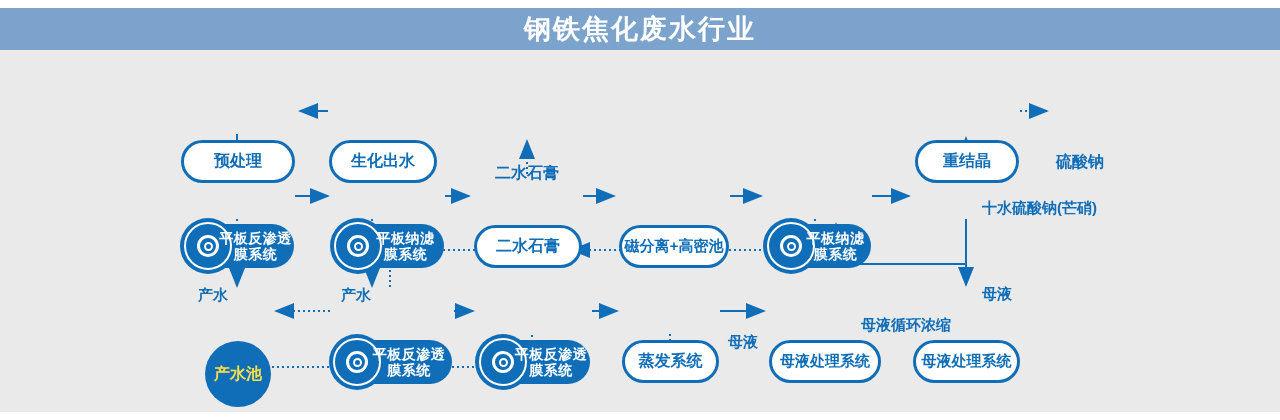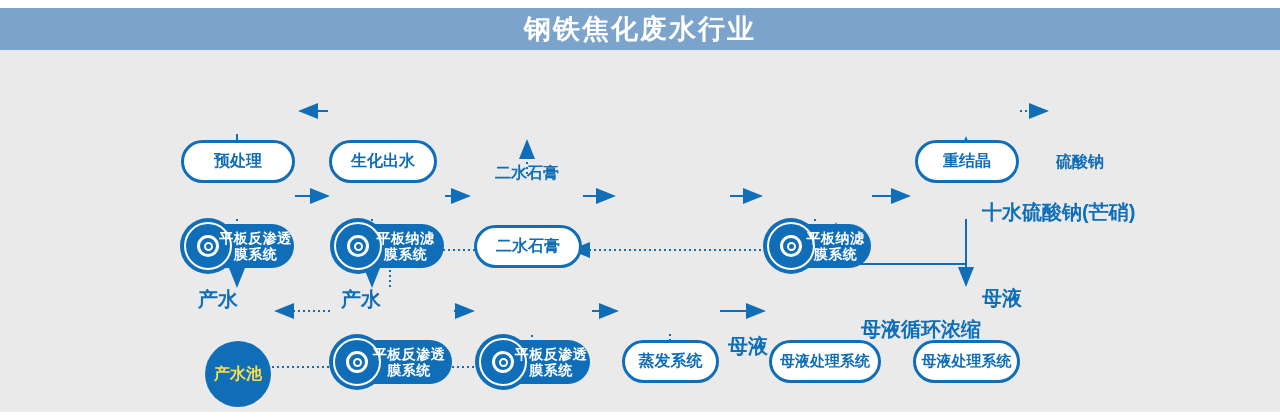--- a/index.html
+++ b/index.html
@@ -19,21 +19,21 @@
   .disc-ring{position:absolute;left:4px;top:4px;right:4px;bottom:4px;border:2px solid #ffffff;border-radius:50%;}
   .disc-core{position:absolute;left:50%;top:50%;width:16px;height:16px;margin:-11px 0 0 -11px;
              border:3px solid #ffffff;border-radius:50%;}
   .disc-dot{position:absolute;left:50%;top:50%;width:5px;height:5px;margin:-4.5px 0 0 -4.5px;
             border:2px solid #ffffff;border-radius:50%;}
   .btext{position:absolute;left:38px;right:4px;top:0;bottom:0;display:flex;flex-direction:column;
          align-items:center;justify-content:center;color:#ffffff;font-weight:bold;font-size:14px;
          line-height:16px;white-space:nowrap;letter-spacing:0.5px;}
   .pool{position:absolute;border-radius:50%;background:#0f6eb7;color:#fde047;font-weight:bold;
         font-size:16px;display:flex;align-items:center;justify-content:center;}
-  .lbl{position:absolute;color:#0f6eb7;font-weight:bold;font-size:20px;white-space:nowrap;}
+  .lbl{position:absolute;color:#0f6eb7;font-weight:bold;font-size:15px;white-space:nowrap;}
   .lbl.lg{font-size:16px;}
 </style>
 </head>
 <body>
 
 <div class="page">
 
   <div class="banner">
     <div class="banner-title">钢铁焦化废水行业</div>
   </div>
@@ -104,20 +104,23 @@
       </div>
       <div class="btext">
         <span>平板纳滤</span>
         <span>膜系统</span>
       </div>
     </div>
 
     <div class="wpill" style="left:474px;top:175px;width:108px;height:43px;">
       <span>二水石膏</span>
     </div>
+    <div class="wpill sm" style="left:619px;top:175px;width:110px;height:43px;">
+      <span>磁分离+高密池</span>
+    </div>
 
     <div class="bpill" style="left:766px;top:174px;width:105px;">
       <div class="disc">
         <div class="disc-ring"></div>
         <div class="disc-core">
           <div class="disc-dot"></div>
         </div>
       </div>
       <div class="btext">
         <span>平板纳滤</span>

